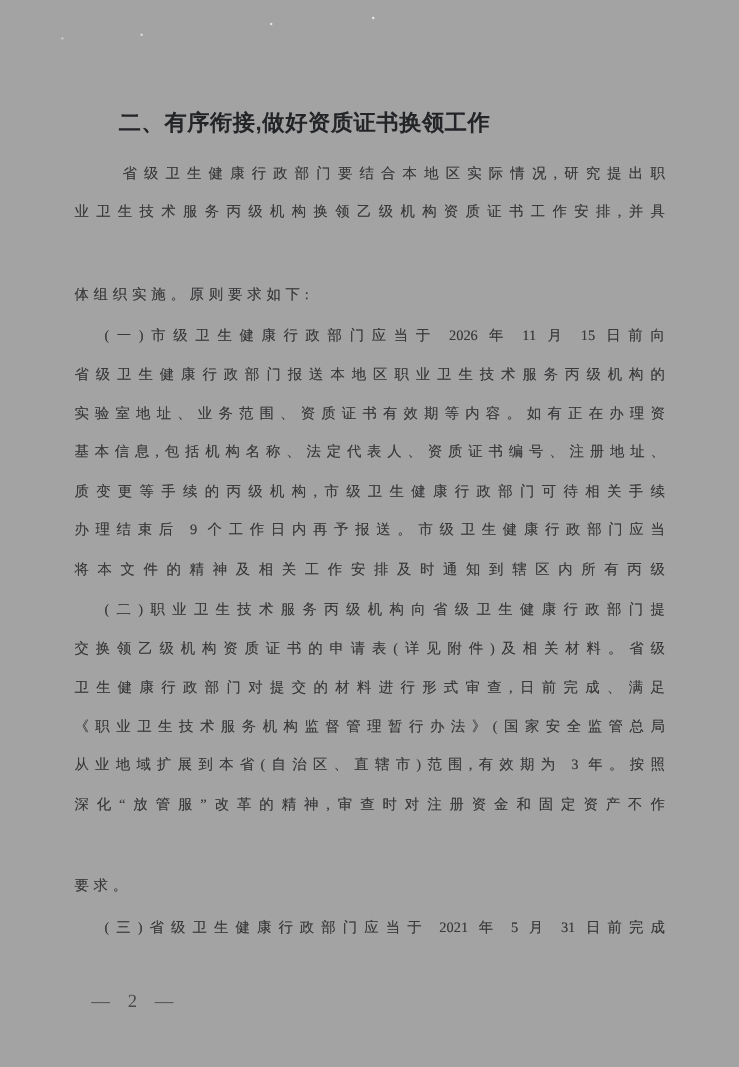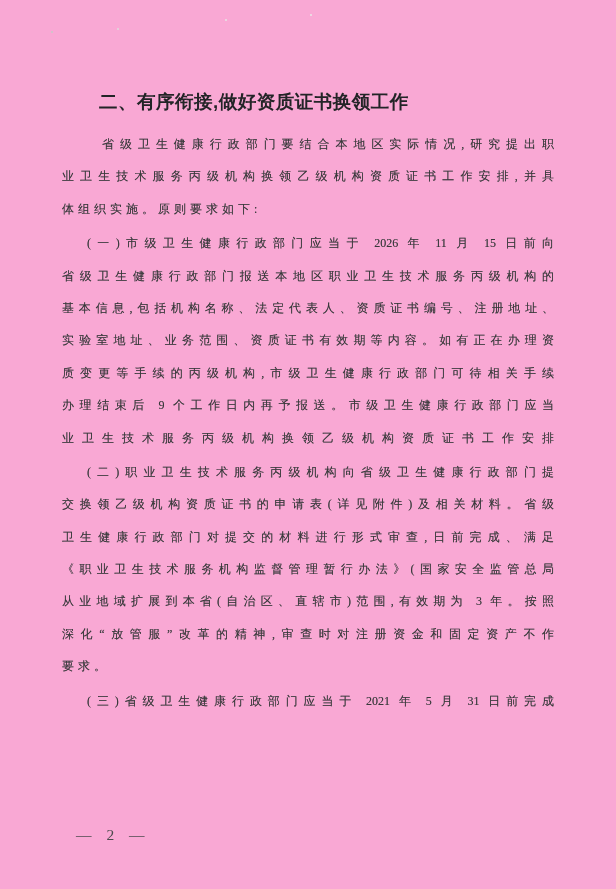--- a/index.html
+++ b/index.html
@@ -4,21 +4,21 @@
 <style>
   html, body {
     margin: 0;
     padding: 0;
     background: #ffffff;
   }
   .page {
     position: relative;
     width: 616px;
     height: 889px;
-    background: #f9a8d4;
+    background: #a3a3a3;
     overflow: hidden;
     font-family: "Liberation Serif", "DejaVu Serif", serif;
   }
   .content {
     position: absolute;
     left: 62px;
     top: 88px;
     width: 492px;
   }
   .heading {
@@ -40,20 +40,21 @@
     height: 32.4px;
     line-height: 32.4px;
     text-align: justify;
     text-align-last: justify;
     text-justify: inter-character;
     text-shadow: 0 0 0.5px rgba(70,70,72,0.55);
   }
   .line.partial {
     text-align-last: left;
     letter-spacing: 4px;
+    margin-top: 36px;
   }
   .line.indent { padding-left: 40px; }
   .line.indent-p { padding-left: 25px; }
   .pagenum {
     position: absolute;
     left: 76px;
     top: 826px;
     font-size: 15.5px;
     color: #4a4a4c;
     word-spacing: 9px;
@@ -82,25 +83,25 @@
     <div class="heading">二、有序衔接,做好资质证书换领工作</div>
     <div id="paragraphs">
         <div class="para">
           <div class="line indent">省级卫生健康行政部门要结合本地区实际情况,研究提出职</div>
           <div class="line">业卫生技术服务丙级机构换领乙级机构资质证书工作安排,并具</div>
           <div class="line partial">体组织实施。原则要求如下:</div>
         </div>
         <div class="para">
           <div class="line indent-p">(一)市级卫生健康行政部门应当于 2026 年 11 月 15 日前向</div>
           <div class="line">省级卫生健康行政部门报送本地区职业卫生技术服务丙级机构的</div>
+          <div class="line">实验室地址、业务范围、资质证书有效期等内容。如有正在办理资</div>
           <div class="line">基本信息,包括机构名称、法定代表人、资质证书编号、注册地址、</div>
-          <div class="line">实验室地址、业务范围、资质证书有效期等内容。如有正在办理资</div>
           <div class="line">质变更等手续的丙级机构,市级卫生健康行政部门可待相关手续</div>
           <div class="line">办理结束后 9 个工作日内再予报送。市级卫生健康行政部门应当</div>
-          <div class="line">业卫生技术服务丙级机构换领乙级机构资质证书工作安排</div>
+          <div class="line">将本文件的精神及相关工作安排及时通知到辖区内所有丙级</div>
         </div>
         <div class="para">
           <div class="line indent-p">(二)职业卫生技术服务丙级机构向省级卫生健康行政部门提</div>
           <div class="line">交换领乙级机构资质证书的申请表(详见附件)及相关材料。省级</div>
           <div class="line">卫生健康行政部门对提交的材料进行形式审查,日前完成、满足</div>
           <div class="line">《职业卫生技术服务机构监督管理暂行办法》(国家安全监管总局</div>
           <div class="line">从业地域扩展到本省(自治区、直辖市)范围,有效期为 3 年。按照</div>
           <div class="line">深化“放管服”改革的精神,审查时对注册资金和固定资产不作</div>
           <div class="line partial">要求。</div>
         </div>

